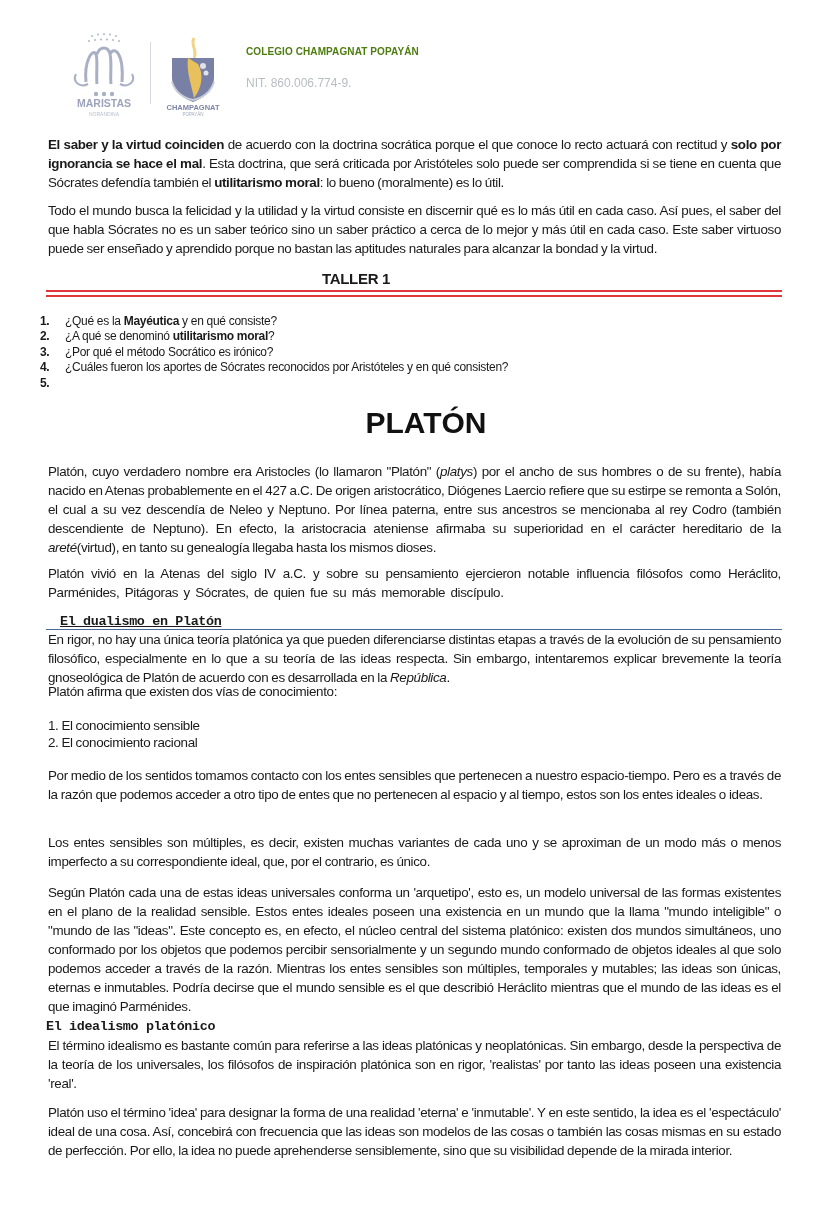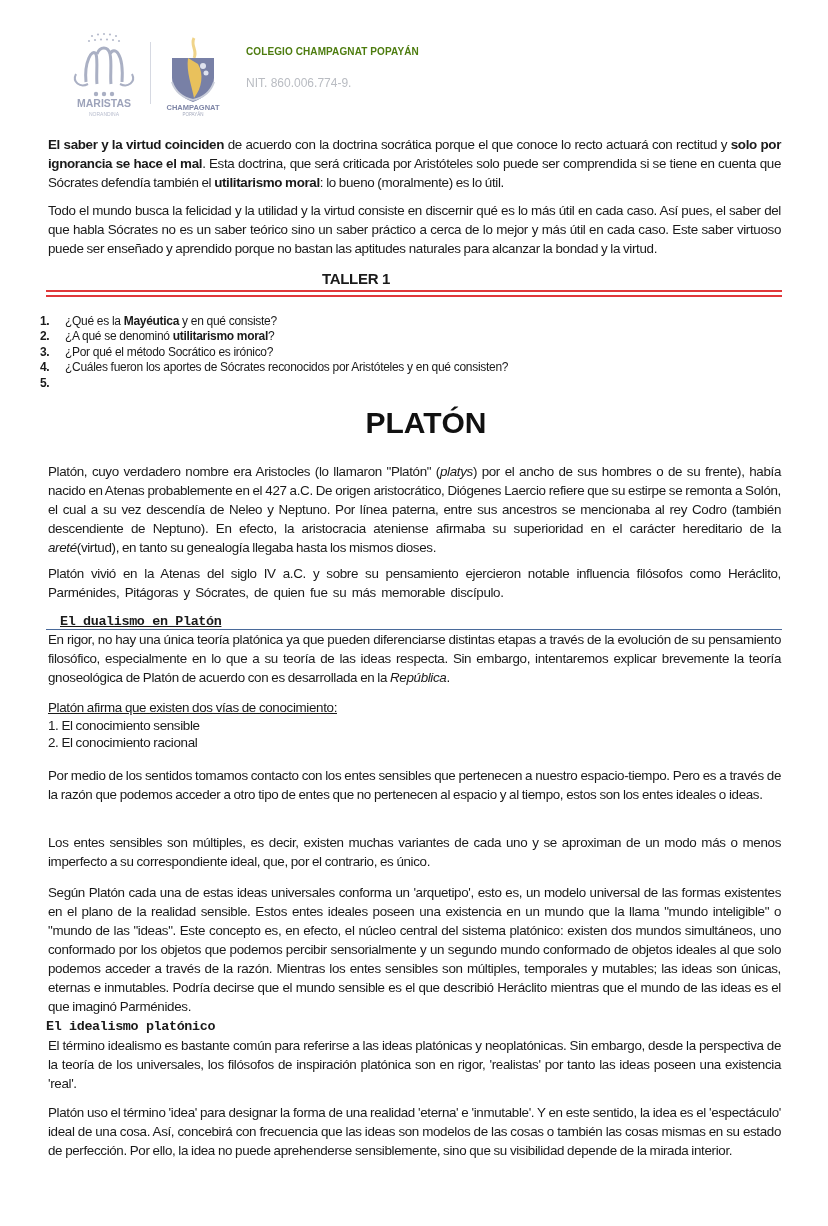--- a/index.html
+++ b/index.html
@@ -108,21 +108,21 @@
 <div class="platon-title">PLATÓN</div>
 
 <p class="text" style="top:462px;"><span>Platón, cuyo verdadero nombre era Aristocles (lo llamaron "Platón" (</span><i>platys</i><span>) por el ancho de sus hombres o de su frente), había nacido en Atenas probablemente en el 427 a.C. De origen aristocrático, Diógenes Laercio refiere que su estirpe se remonta a Solón, el cual a su vez descendía de Neleo y Neptuno. Por línea paterna, entre sus ancestros se mencionaba al rey Codro (también descendiente de Neptuno). En efecto, la aristocracia ateniense afirmaba su superioridad en el carácter hereditario de la </span><i>areté</i><span>(virtud), en tanto su genealogía llegaba hasta los mismos dioses.</span></p>
 
 <p class="text" style="top:564px; word-spacing:2px;">Platón vivió en la Atenas del siglo IV a.C. y sobre su pensamiento ejercieron notable influencia filósofos como Heráclito, Parménides, Pitágoras y Sócrates, de quien fue su más memorable discípulo.</p>
 
 <div class="subhead underlined" style="top:614px;">El dualismo en Platón</div>
 <div class="blue-rule"></div>
 
 <p class="text" style="top:630px;"><span>En rigor, no hay una única teoría platónica ya que pueden diferenciarse distintas etapas a través de la evolución de su pensamiento filosófico, especialmente en lo que a su teoría de las ideas respecta. Sin embargo, intentaremos explicar brevemente la teoría gnoseológica de Platón de acuerdo con es desarrollada en la </span><i>República</i><span>.</span></p>
-<p class="text" style="top:698px;text-decoration:underline;">Platón afirma que existen dos vías de conocimiento:</p>
+<p class="text" style="top:682px;">Platón afirma que existen dos vías de conocimiento:</p>
 
 <p class="text" style="top:716px;">1. El conocimiento sensible</p>
 <p class="text" style="top:733px;">2. El conocimiento racional</p>
 
 <p class="text" style="top:766px;">Por medio de los sentidos tomamos contacto con los entes sensibles que pertenecen a nuestro espacio-tiempo. Pero es a través de la razón que podemos acceder a otro tipo de entes que no pertenecen al espacio y al tiempo, estos son los entes ideales o ideas.</p>
 <p class="text" style="top:833px;">Los entes sensibles son múltiples, es decir, existen muchas variantes de cada uno y se aproximan de un modo más o menos imperfecto a su correspondiente ideal, que, por el contrario, es único.</p>
 <p class="text" style="top:883px;">Según Platón cada una de estas ideas universales conforma un 'arquetipo', esto es, un modelo universal de las formas existentes en el plano de la realidad sensible. Estos entes ideales poseen una existencia en un mundo que la llama "mundo inteligible" o "mundo de las "ideas". Este concepto es, en efecto, el núcleo central del sistema platónico: existen dos mundos simultáneos, uno conformado por los objetos que podemos percibir sensorialmente y un segundo mundo conformado de objetos ideales al que solo podemos acceder a través de la razón. Mientras los entes sensibles son múltiples, temporales y mutables; las ideas son únicas, eternas e inmutables. Podría decirse que el mundo sensible es el que describió Heráclito mientras que el mundo de las ideas es el que imaginó Parménides.</p>
 
 <div class="subhead" style="top:1019px; left:34px;">El idealismo platónico</div>
 <p class="text" style="top:1036px;">El término idealismo es bastante común para referirse a las ideas platónicas y neoplatónicas. Sin embargo, desde la perspectiva de la teoría de los universales, los filósofos de inspiración platónica son en rigor, 'realistas' por tanto las ideas poseen una existencia 'real'.</p>

